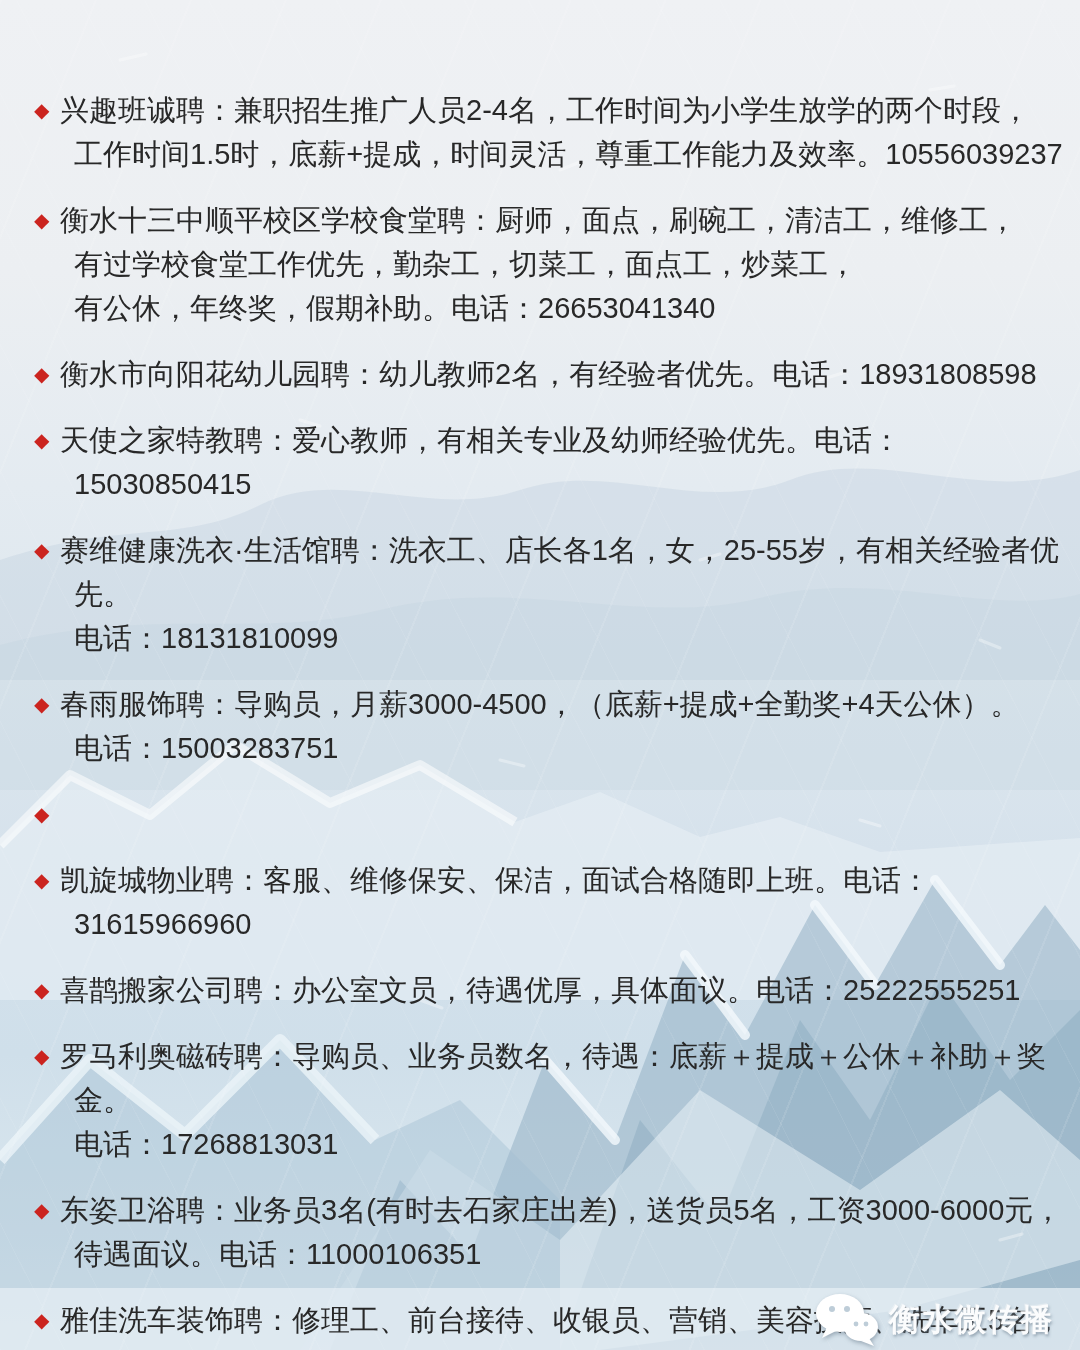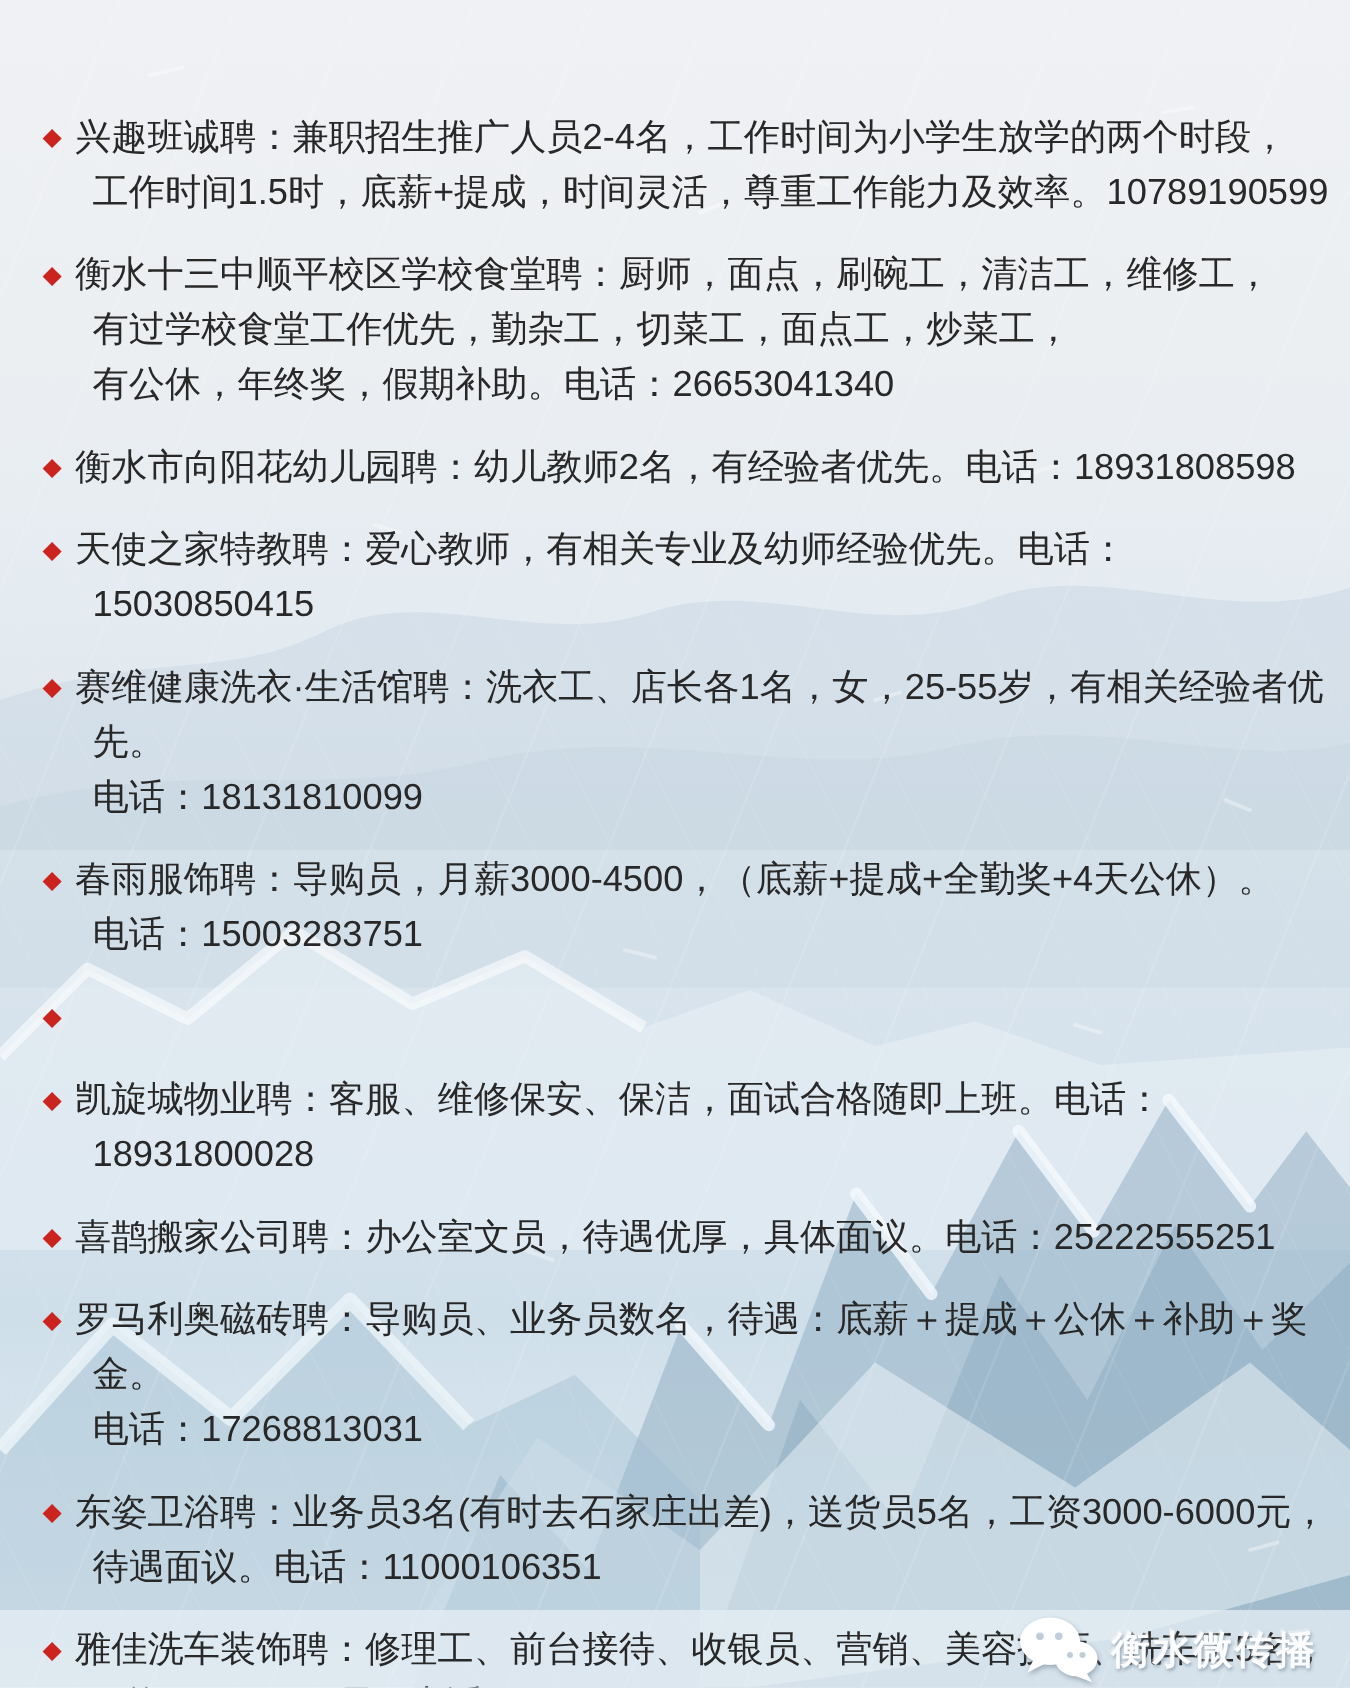--- a/index.html
+++ b/index.html
@@ -92,21 +92,21 @@
       <path d="M860,820 l20,6"></path>
   </g>
 </svg>
 
 <div class="texture"></div>
 
 <div class="content">
   <div class="listing">
     <span class="bullet">◆</span>
     <p class="ltext">兴趣班诚聘：兼职招生推广人员2-4名，工作时间为小学生放学的两个时段，
-工作时间1.5时，底薪+提成，时间灵活，尊重工作能力及效率。10789190599</p>
+工作时间1.5时，底薪+提成，时间灵活，尊重工作能力及效率。10556039237</p>
   </div>
   <div class="listing">
     <span class="bullet">◆</span>
     <p class="ltext">衡水十三中顺平校区学校食堂聘：厨师，面点，刷碗工，清洁工，维修工，
 有过学校食堂工作优先，勤杂工，切菜工，面点工，炒菜工，
 有公休，年终奖，假期补助。电话：26653041340</p>
   </div>
   <div class="listing">
     <span class="bullet">◆</span>
     <p class="ltext">衡水市向阳花幼儿园聘：幼儿教师2名，有经验者优先。电话：18931808598</p>
@@ -123,21 +123,21 @@
   <div class="listing">
     <span class="bullet">◆</span>
     <p class="ltext">春雨服饰聘：导购员，月薪3000-4500，（底薪+提成+全勤奖+4天公休）。
 电话：15003283751</p>
   </div>
   <div class="listing">
     <span class="bullet">◆</span>
   </div>
   <div class="listing">
     <span class="bullet">◆</span>
-    <p class="ltext">凯旋城物业聘：客服、维修保安、保洁，面试合格随即上班。电话：18931800028</p>
+    <p class="ltext">凯旋城物业聘：客服、维修保安、保洁，面试合格随即上班。电话：31615966960</p>
   </div>
   <div class="listing">
     <span class="bullet">◆</span>
     <p class="ltext">喜鹊搬家公司聘：办公室文员，待遇优厚，具体面议。电话：25222555251</p>
   </div>
   <div class="listing">
     <span class="bullet">◆</span>
     <p class="ltext">罗马利奥磁砖聘：导购员、业务员数名，待遇：底薪＋提成＋公休＋补助＋奖金。
 电话：17268813031</p>
   </div>

